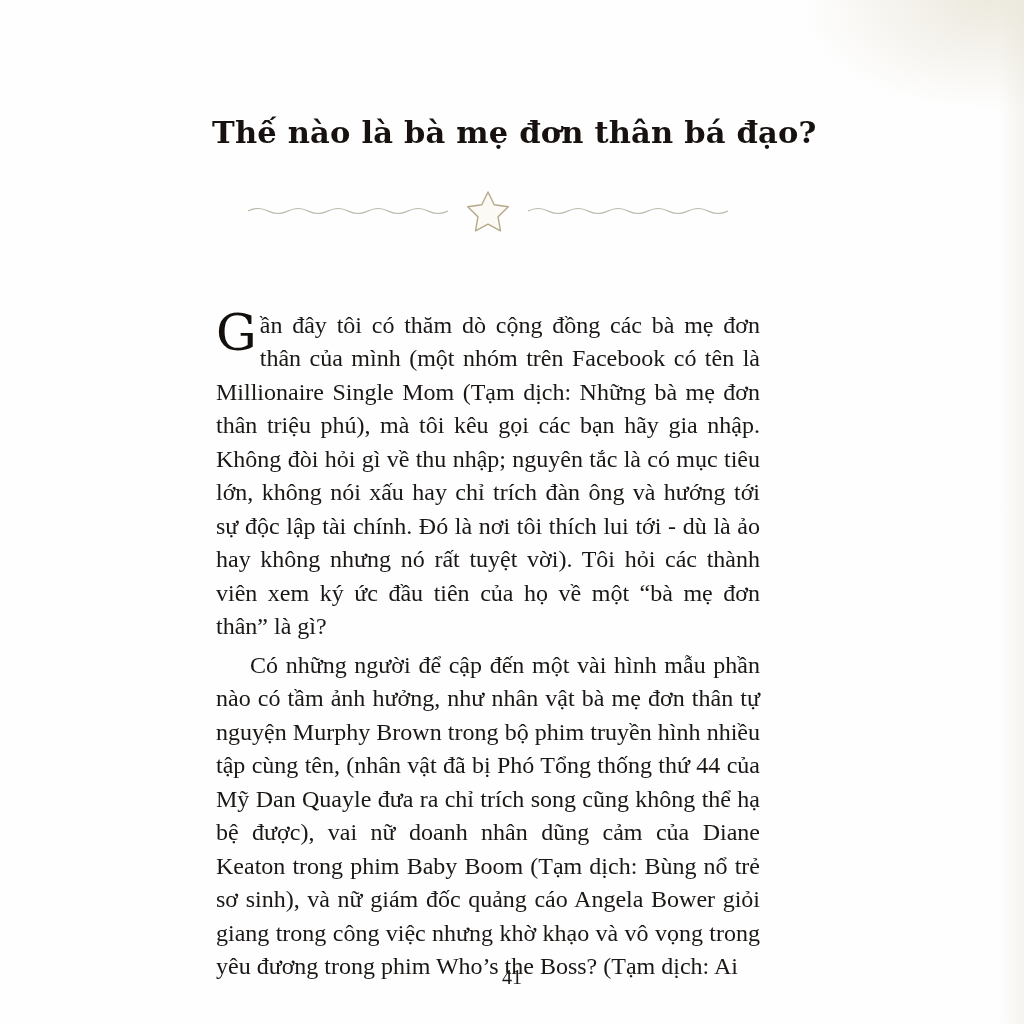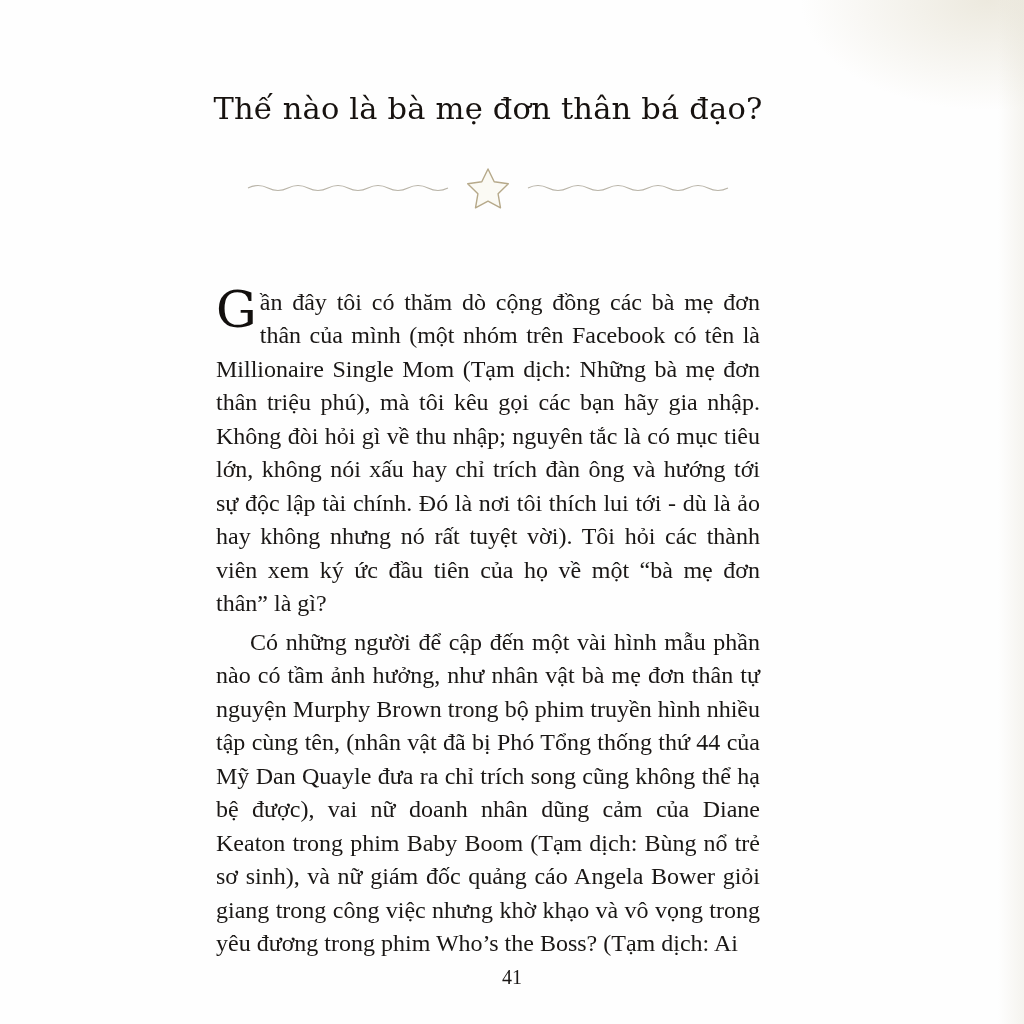--- a/index.html
+++ b/index.html
@@ -47,23 +47,23 @@
   .content {
     position: absolute;
     left: 212px;
     top: 0;
     width: 552px;
     height: 1024px;
   }
 
   .chapter-title {
     margin: 0;
-    padding-top: 91px;
+    padding-top: 114px;
     font-family: "DejaVu Serif", "Liberation Serif", serif;
-    font-weight: 400;
+    font-weight: 700;
     font-size: 30.5px;
     line-height: 1.2;
     letter-spacing: 0.2px;
     text-align: center;
     color: #17120f;
     white-space: nowrap;
   }
 
   .ornament {
     position: relative;

